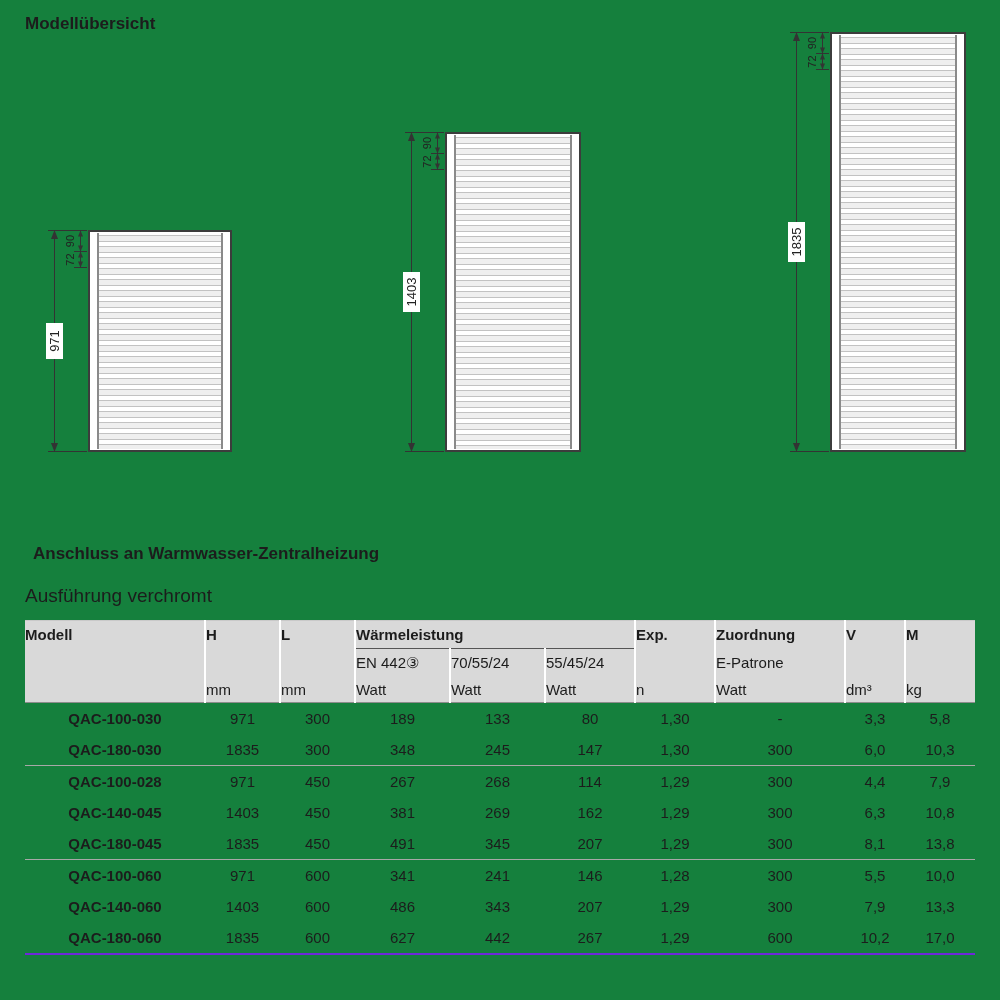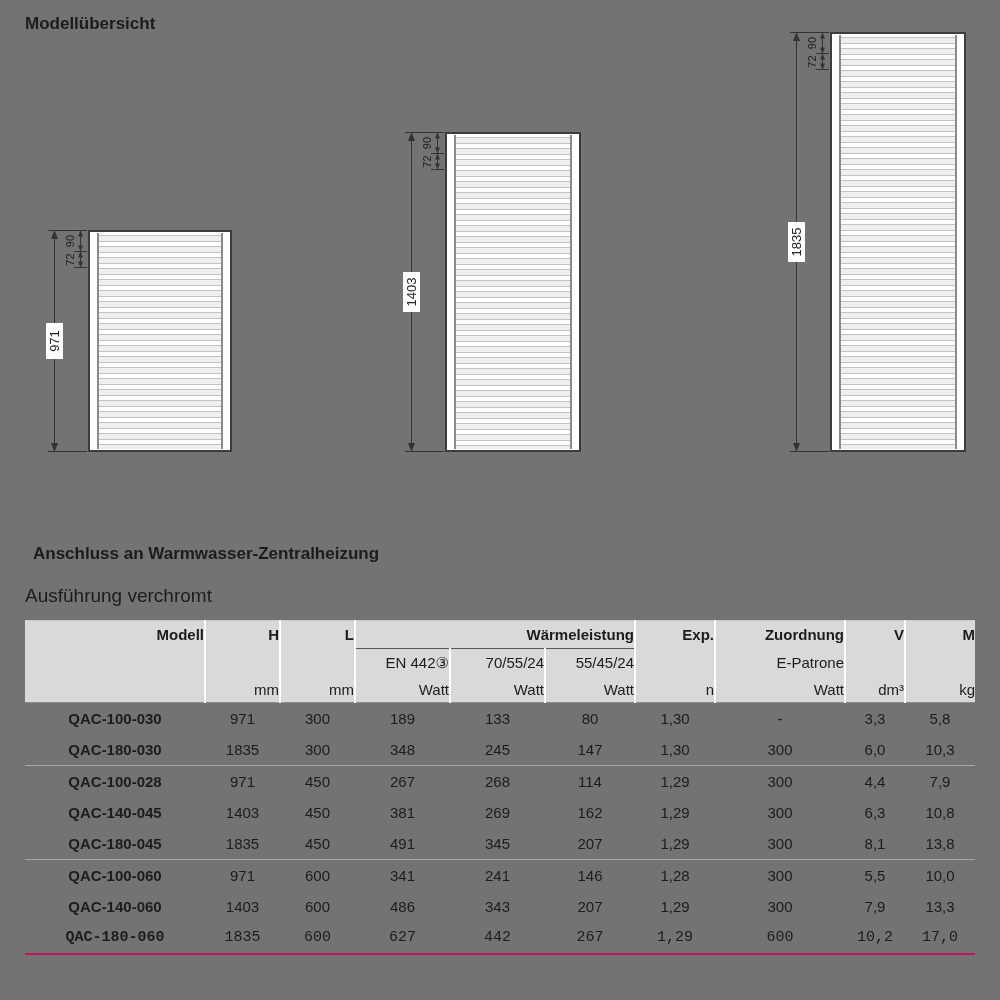--- a/index.html
+++ b/index.html
@@ -1,46 +1,46 @@
 <!DOCTYPE html>
 <html><head>
 <meta charset="utf-8">
 <style>
   html,body{margin:0;padding:0;background:#fff;}
-  .page{position:relative;width:1000px;height:1000px;background:#737373;overflow:hidden;
+  .page{position:relative;width:1000px;height:1000px;background:#15803d;overflow:hidden;
         font-family:"Liberation Sans",sans-serif;color:#1c1c1c;}
   .title{position:absolute;left:25px;top:14px;font-size:17px;font-weight:bold;margin:0;}
   .section{position:absolute;left:25px;top:536px;font-size:17px;font-weight:bold;margin:8px;}
   .subheading{position:absolute;left:25px;top:585px;font-size:19px;}
 
   .diagram{position:absolute;}
   .diagram svg{position:absolute;left:0;top:0;}
   .radiator{position:absolute;border:2px solid #3c3c3c;background:#fff;box-sizing:border-box;}
   .tubes{position:absolute;top:1px;bottom:1px;left:7px;right:7px;
          border-left:2px solid #8a8a8a;border-right:2px solid #8a8a8a;
          background:repeating-linear-gradient(180deg,
            #fff 0px,#fff 2px,#c2c2c2 2px,#c2c2c2 3px,#efefef 3px,#efefef 8px,
            #c2c2c2 8px,#c2c2c2 9px,#fff 9px,#fff 11px);}
   .dim-main{font:13px "Liberation Sans",sans-serif;fill:#222;text-anchor:middle;dominant-baseline:central;}
   .dim-small{font:11px "Liberation Sans",sans-serif;fill:#222;text-anchor:middle;dominant-baseline:central;}
 
   table.spec{position:absolute;left:25px;top:620px;width:950px;border-collapse:collapse;
              table-layout:fixed;font-family:"Liberation Sans",sans-serif;font-size:15px;color:#1c1c1c;}
-  .spec th{background:#d9d9d9;font-weight:bold;text-align:right;vertical-align:middle;
+  .spec th{background:#d9d9d9;font-weight:bold;text-align:left;vertical-align:middle;
            border-left:2px solid #fff;padding:0;}
   .spec th.fc{border-left:none;}
   .spec tr.hr1 th{height:27px;border-top:1px solid #c9c9c9;}
   .spec tr.hr2 th{height:27px;font-weight:normal;}
   .spec tr.hr3 th{height:26px;font-weight:normal;}
   .spec th.underline{border-bottom:1px solid #555;}
   .spec td{text-align:center;height:31px;padding:0;}
   .spec td.model{font-weight:bold;}
   .spec tbody tr:first-child td{border-top:1px solid #8c8c8c;}
   .spec tr.gend td{border-bottom:1px solid #a8a8a8;}
-  .spec tbody tr:last-child td{border-bottom:2px solid #be185d;font-family:Liberation Mono, monospace;}
+  .spec tbody tr:last-child td{border-bottom:2px solid #6d28d9;}
 </style>
 </head>
 <body>
 
 <div class="page">
 
   <h1 class="title">Modellübersicht</h1>
 
   <div class="diagram" style="left:40px;top:224px;width:200px;height:234px">
     <svg width="200" height="234" viewBox="0 0 200 234">

